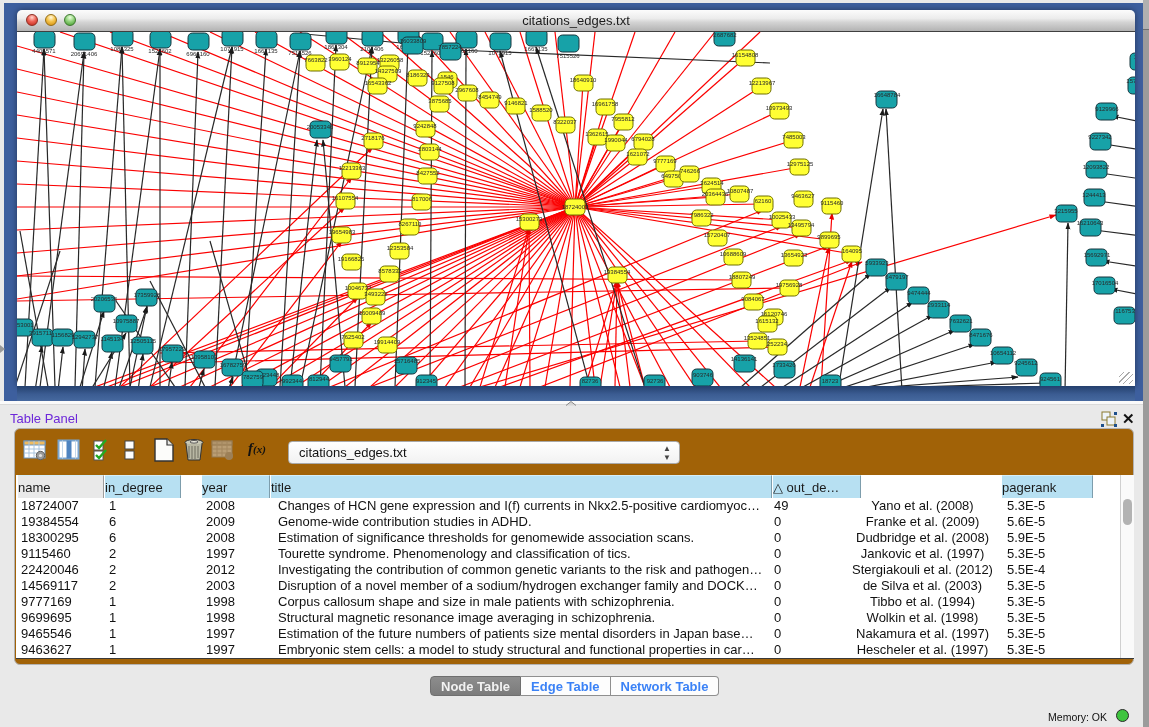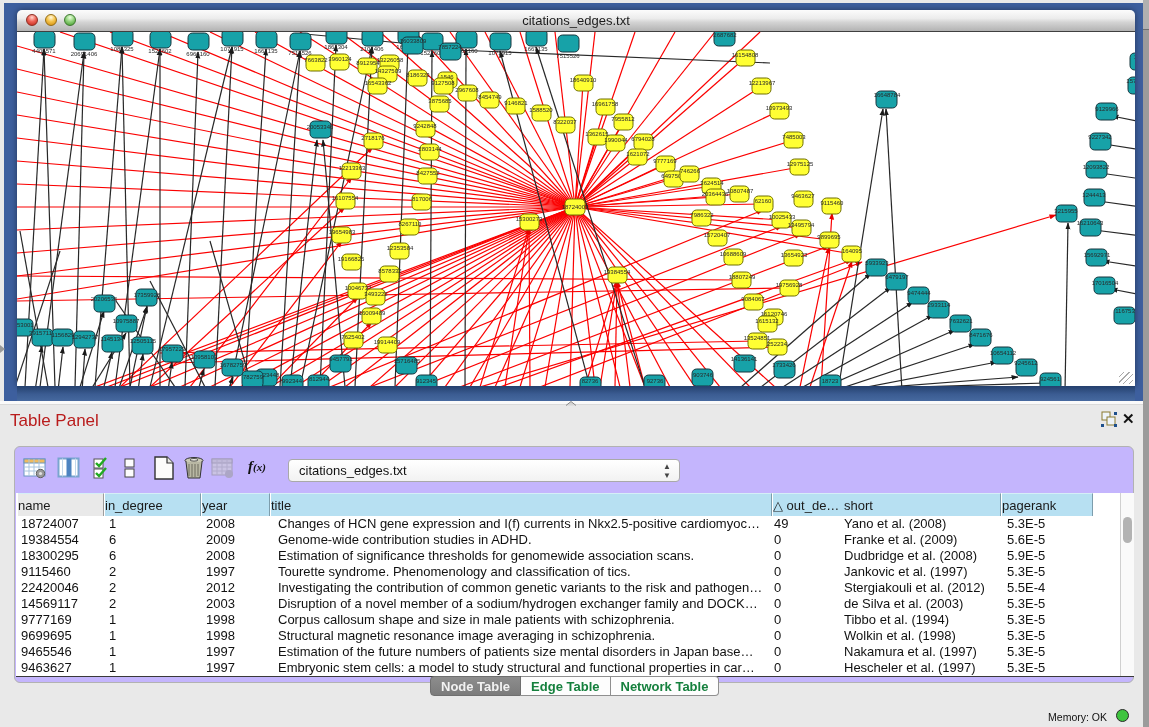--- a/index.html
+++ b/index.html
@@ -17,52 +17,52 @@
 #titlebar .grn{left:47px;background:radial-gradient(circle at 50% 25%,#e2fbd4 5%,#93d37e 45%,#5dae46 80%,#427f33);border:1px solid #3e7830}
 #titlebar .tt{position:absolute;left:0;right:0;top:3px;text-align:center;font-size:13px;color:#1c1c1c}
 #canvas{position:absolute;left:0;top:22px;width:1118px;height:354px;background:#fff;overflow:hidden}
 #canvas svg{position:absolute;left:0;top:0}
 #grip{position:absolute;right:2px;bottom:2px;width:14px;height:12px;
  background:repeating-linear-gradient(135deg,transparent 0 3px,#aaa 3px 4px)}
 #panel{position:absolute;left:0;top:401px;width:1143px;height:326px;background:#e9e9e9}
 #pstrip{position:absolute;left:0;top:0;width:1143px;height:4px;background:#fafafa;border-bottom:1px solid #dadada}
 #bband{position:absolute;left:17px;top:386px;width:1118px;height:15px;background:linear-gradient(180deg,#24406d,#3b5c92 55%,#46699f)}
 #notch{position:absolute;left:565px;top:0px}
-#ptitle{position:absolute;left:10px;top:10px;font-size:17px;color:#b91c1c}
+#ptitle{position:absolute;left:10px;top:10px;font-size:13px;color:#6d28d9}
 #pfloat{position:absolute;left:1101px;top:10px;width:17px;height:17px}
 #pclose{position:absolute;left:1122px;top:9px;font-size:15px;font-weight:bold;color:#111;opacity:.999}
-#toolpanel{position:absolute;left:14px;top:45px;width:1120px;height:237px;background:#c4b5fd;border:1px solid #b2b2b2;border-radius:6px}
+#toolpanel{position:absolute;left:14px;top:27px;width:1120px;height:237px;background:#a16207;border:1px solid #b2b2b2;border-radius:6px}
 .ticon{position:absolute;top:9px}
 #dd{position:absolute;left:273px;top:12px;width:392px;height:23px;background:linear-gradient(#ffffff,#f2f2f2);border:1px solid #a9a9a9;border-radius:4px;font-size:13px;color:#111;line-height:21px;padding-left:10px}
 #dd .st{position:absolute;right:8px;top:2px;font-size:8px;color:#444;line-height:9px;text-align:center}
 #tablewrap{position:absolute;left:1px;top:46px;width:1118px;height:184px;background:#fff;overflow:hidden}
 #thead{position:absolute;left:0;top:0;height:23px;width:1118px;font-size:13px;color:#1a1a1a}
 #thead span{position:absolute;top:0;height:23px;line-height:23px;text-align:left;background:#b7e0f2;border-right:1px solid #7d9dac;border-top:1px solid #d5eef7}
 #thead .h0{left:2px;width:86px;background:#e9e9e9;border-right:1px solid #9d9d9d}
-#thead .h1{left:89px;width:96px}
+#thead .h1{left:89px;width:76px}
 #thead .h2{left:186px;width:68px}
 #thead .h3{left:255px;width:501px}
 #thead .h4{left:757px;width:88px}
 #thead .h5{left:828px;width:157px}
 #thead .h6{left:986px;width:91px}
 #tbody{position:absolute;left:0;top:23px;width:1118px;font-size:13px;color:#111}
 .tr{position:relative;height:16px;line-height:16px;white-space:nowrap}
 .tr span{position:absolute;top:0;height:16px;overflow:hidden}
 .c0{left:5px;width:82px}
 .c1{left:93px;width:90px}
 .c2{left:190px;width:62px}
 .c3{left:262px;width:494px}
 .c4{left:758px;width:68px}
-.c5{left:828px;width:157px;text-align:left}
+.c5{left:828px;width:157px;text-align:center}
 .c6{left:991px;width:100px}
 #tbot{position:absolute;left:1px;top:229px;width:1118px;height:1px;background:#3a3a3a}
 #vscroll{position:absolute;right:0px;top:0px;width:14px;height:184px;background:#fafafa;border-left:1px solid #d0d0d0}
 #vthumb{position:absolute;left:2px;top:24px;width:9px;height:26px;border-radius:5px;background:#b3b3b3}
 #tabs{position:absolute;left:430px;top:275px;height:20px;font-size:13px;font-weight:bold}
-#tabs span{display:inline-block;height:20px;line-height:19px;padding:0 10px;background:#fdfdfd;border:1px solid #8f8f8f;border-left:none;color:#15803d;vertical-align:top}
+#tabs span{display:inline-block;height:20px;line-height:19px;padding:0 10px;background:#fdfdfd;border:1px solid #8f8f8f;border-left:none;color:#3b82f6;vertical-align:top}
 #tabs .sel{background:linear-gradient(#8d8d8d,#7b7b7b);color:#f2f2f2;border:1px solid #6f6f6f;border-radius:4px 0 0 4px}
 #tabs .last{border-radius:0 4px 4px 0}
 #mem{position:absolute;right:36px;top:310px;font-size:10.5px;color:#111}
 #memdot{position:absolute;right:14px;top:308px;width:13px;height:13px;border-radius:50%;background:#3ec43e;border:1px solid #2a2a2a}
 </style></head><body>
 <div id="topstrip"></div>
 <div id="leftstrip"></div>
 <div id="rightstrip">
     <div class="t"></div>
   </div>
@@ -875,21 +875,20 @@
       </svg>
     <div class="ticon" style="left:233px;top:11px;font-size:15px;font-style:italic;font-family:'Liberation Serif',serif;font-weight:bold;color:#111">f<span style="font-size:11px">(x)</span></div>
     <div id="dd">citations_edges.txt<div class="st">▲<br>▼</div></div>
     <div id="tablewrap">
       <div id="thead">
           <span class="h0">name</span>
           <span class="h1">in_degree</span>
           <span class="h2">year</span>
           <span class="h3">title</span>
           <span class="h4">△ out_de…</span>
-          <span class="h5">short</span>
           <span class="h6">pagerank</span>
         </div>
       <div id="tbody">
           <div class="tr">
             <span class="c0">18724007</span>
             <span class="c1">1</span>
             <span class="c2">2008</span>
             <span class="c3">Changes of HCN gene expression and I(f) currents in Nkx2.5-positive cardiomyoc…</span>
             <span class="c4">49</span>
             <span class="c5">Yano et al. (2008)</span>

